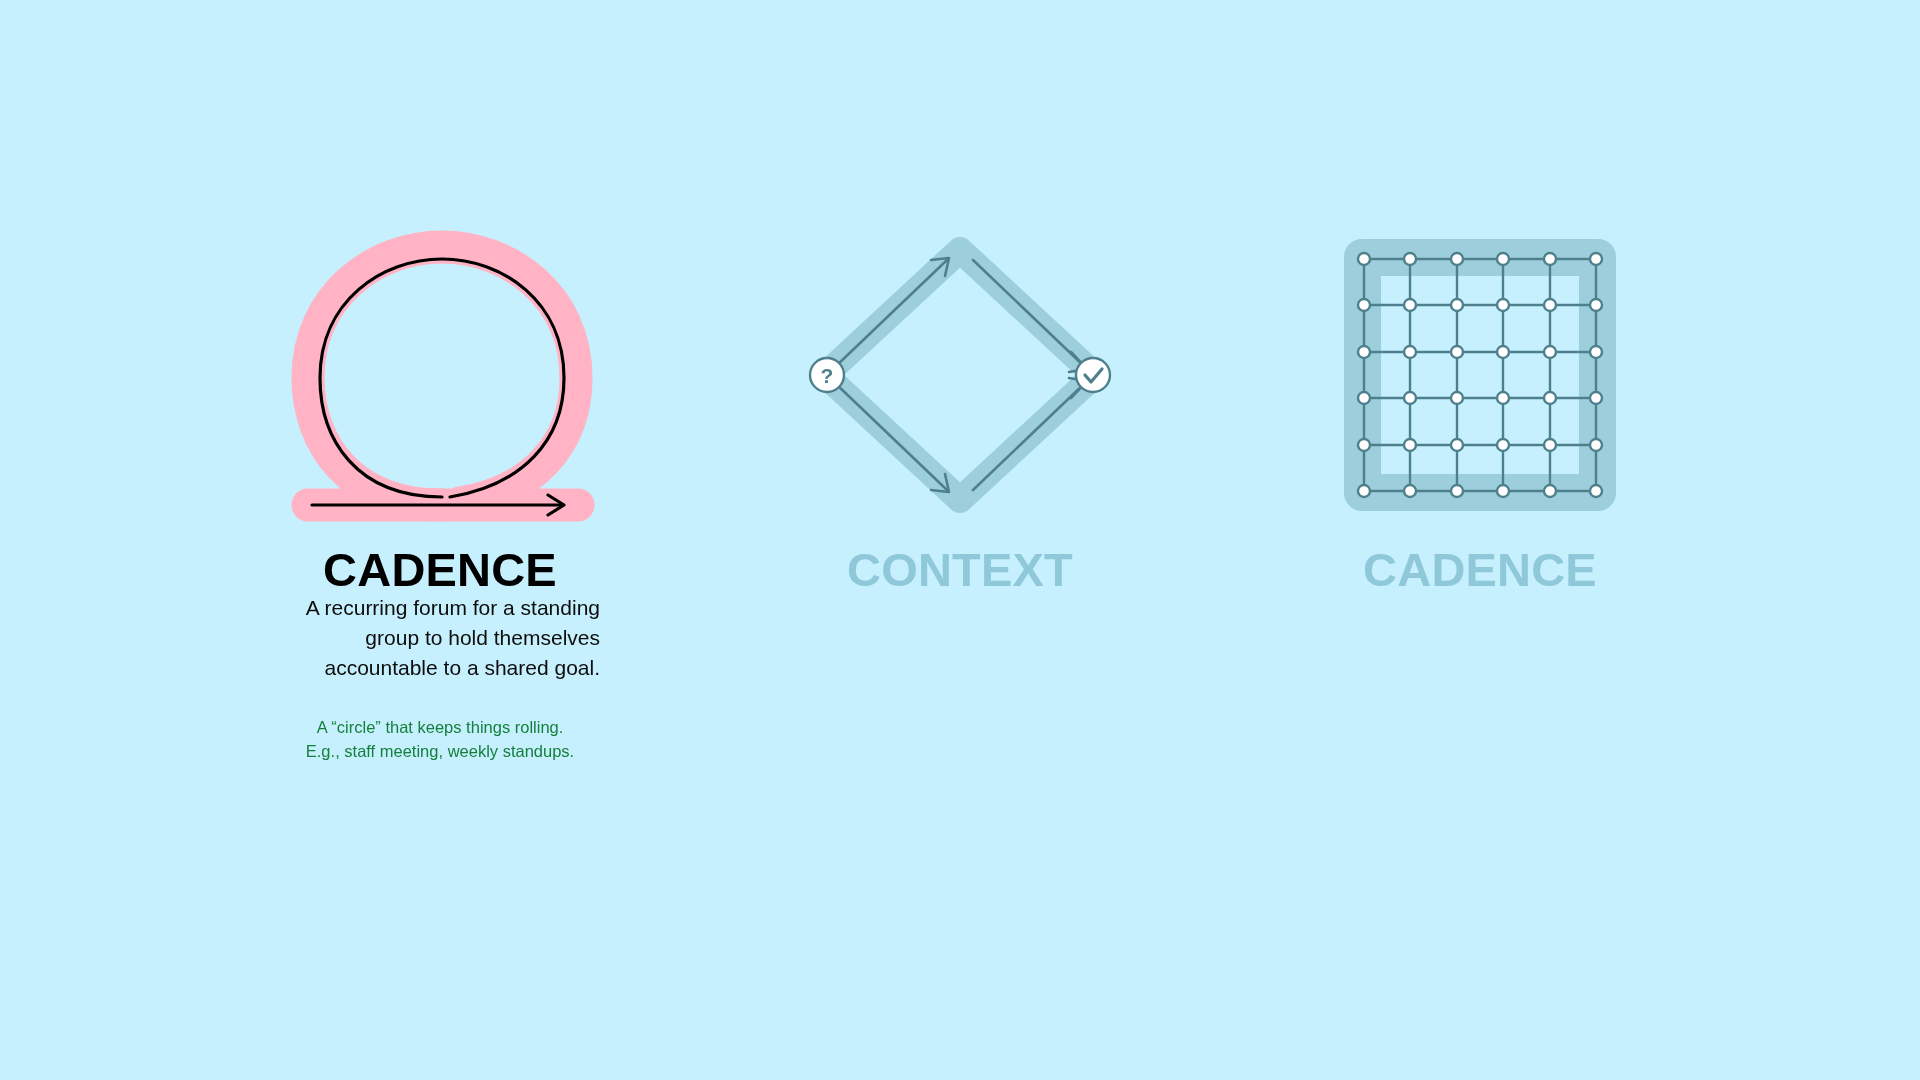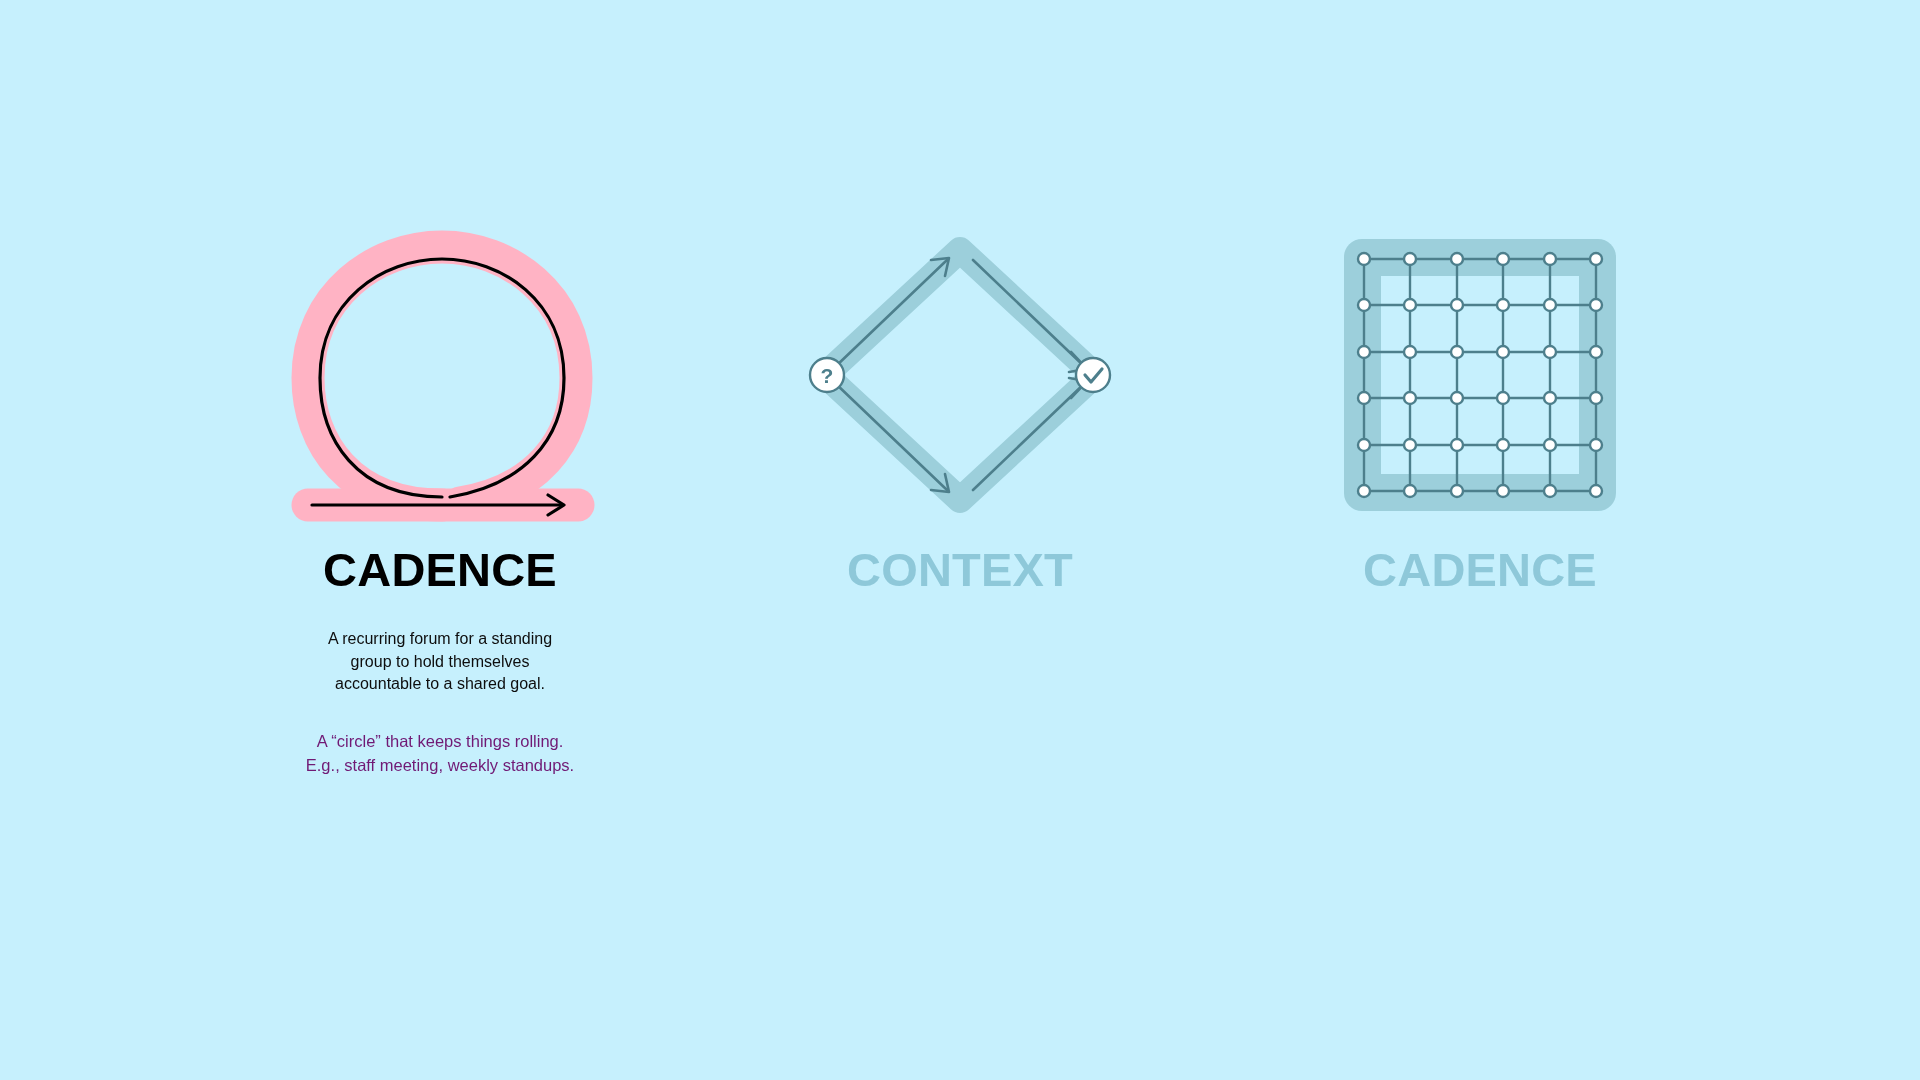--- a/index.html
+++ b/index.html
@@ -59,34 +59,33 @@
     text-align: left;
   }
   .concept.is-active .concept-title {
     color: #000000;
   }
   .concept.is-muted .concept-title {
     color: #8ec8d9;
   }
 
   .concept-desc {
-    margin-top: 35px;
-    font-size: 16px;
+    font-size: 21px;
     line-height: 1.42;
     color: #0d0d0d;
-    text-align: center;
+    text-align: right;
     width: 320px;
     white-space: pre-line;
   }
 
   .concept-example {
     margin-top: 34px;
     font-size: 16.5px;
     line-height: 1.44;
-    color: #701a75;
+    color: #15803d;
     text-align: center;
     width: 330px;
     white-space: pre-line;
   }
 
   svg { display: block; overflow: visible; }
 </style>
 </head>
 <body style="background: rgb(198, 240, 253);">
 

